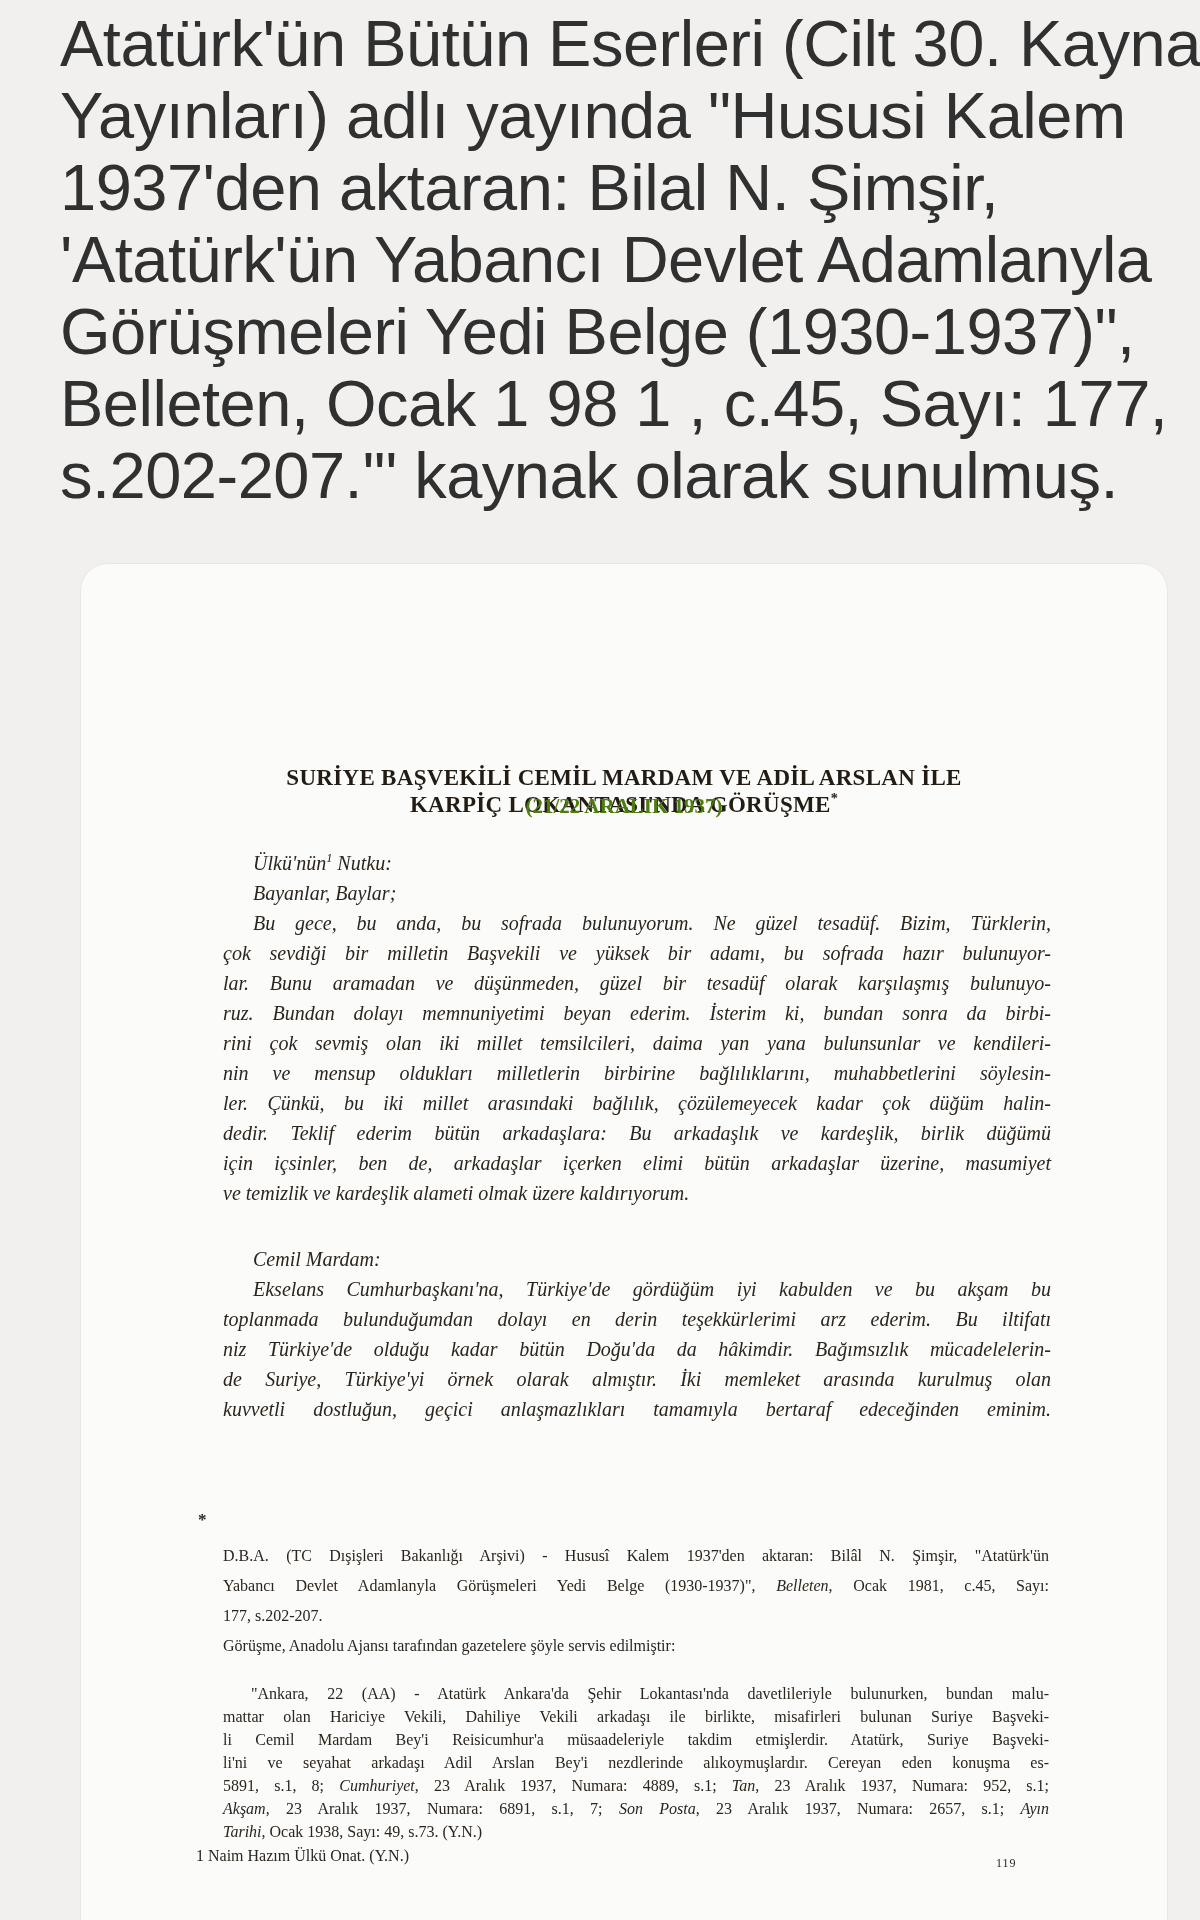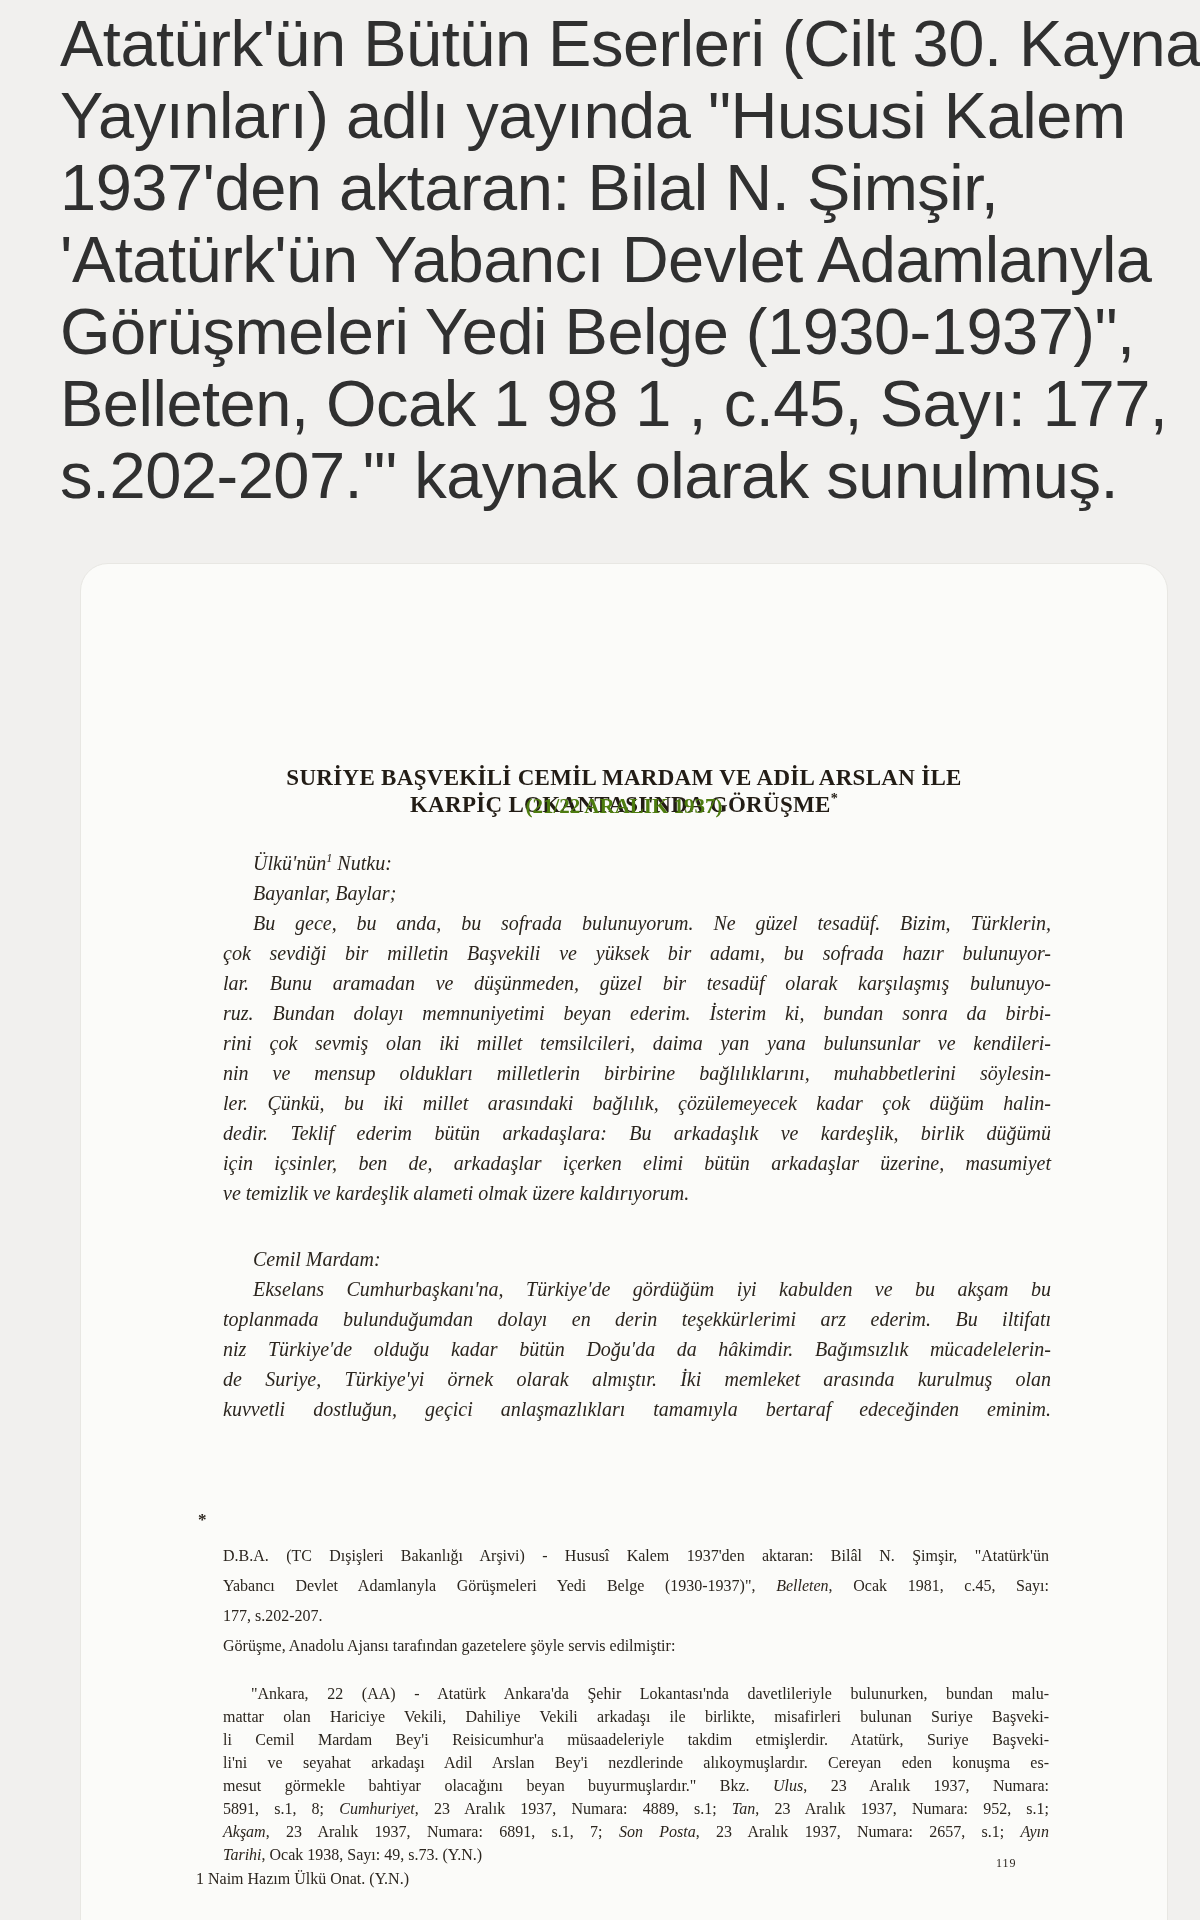--- a/index.html
+++ b/index.html
@@ -122,21 +122,20 @@
       <div class="tline just">D.B.A. (TC Dışişleri Bakanlığı Arşivi) - Hususî Kalem 1937'den aktaran: Bilâl N. Şimşir, "Atatürk'ün</div>
       <div class="tline just"><span>Yabancı Devlet Adamlanyla Görüşmeleri Yedi Belge (1930-1937)", </span><span class="seg-i">Belleten</span><span>, Ocak 1981, c.45, Sayı:</span></div>
       <div class="tline">177, s.202-207.</div>
       <div class="tline">Görüşme, Anadolu Ajansı tarafından gazetelere şöyle servis edilmiştir:</div>
     </div>
     <div class="fn-quote">
       <div class="tline ind-sm just">"Ankara, 22 (AA) - Atatürk Ankara'da Şehir Lokantası'nda davetlileriyle bulunurken, bundan malu-</div>
       <div class="tline just">mattar olan Hariciye Vekili, Dahiliye Vekili arkadaşı ile birlikte, misafirleri bulunan Suriye Başveki-</div>
       <div class="tline just">li Cemil Mardam Bey'i Reisicumhur'a müsaadeleriyle takdim etmişlerdir. Atatürk, Suriye Başveki-</div>
       <div class="tline just">li'ni ve seyahat arkadaşı Adil Arslan Bey'i nezdlerinde alıkoymuşlardır. Cereyan eden konuşma es-</div>
-      <div class="tline just"><span>mesut görmekle bahtiyar olacağını beyan buyurmuşlardır." Bkz. </span><span class="seg-i">Ulus</span><span>, 23 Aralık 1937, Numara:</span></div>
       <div class="tline just"><span>5891, s.1, 8; </span><span class="seg-i">Cumhuriyet</span><span>, 23 Aralık 1937, Numara: 4889, s.1; </span><span class="seg-i">Tan</span><span>, 23 Aralık 1937, Numara: 952, s.1;</span></div>
       <div class="tline just"><span class="seg-i">Akşam</span><span>, 23 Aralık 1937, Numara: 6891, s.1, 7; </span><span class="seg-i">Son Posta</span><span>, 23 Aralık 1937, Numara: 2657, s.1; </span><span class="seg-i">Ayın</span></div>
       <div class="tline"><span class="seg-i">Tarihi</span><span>, Ocak 1938, Sayı: 49, s.73. (Y.N.)</span></div>
     </div>
     <div class="fn-note">1 Naim Hazım Ülkü Onat. (Y.N.)</div>
   </div>
 
   <div class="page-num">119</div>
 </div>
 

